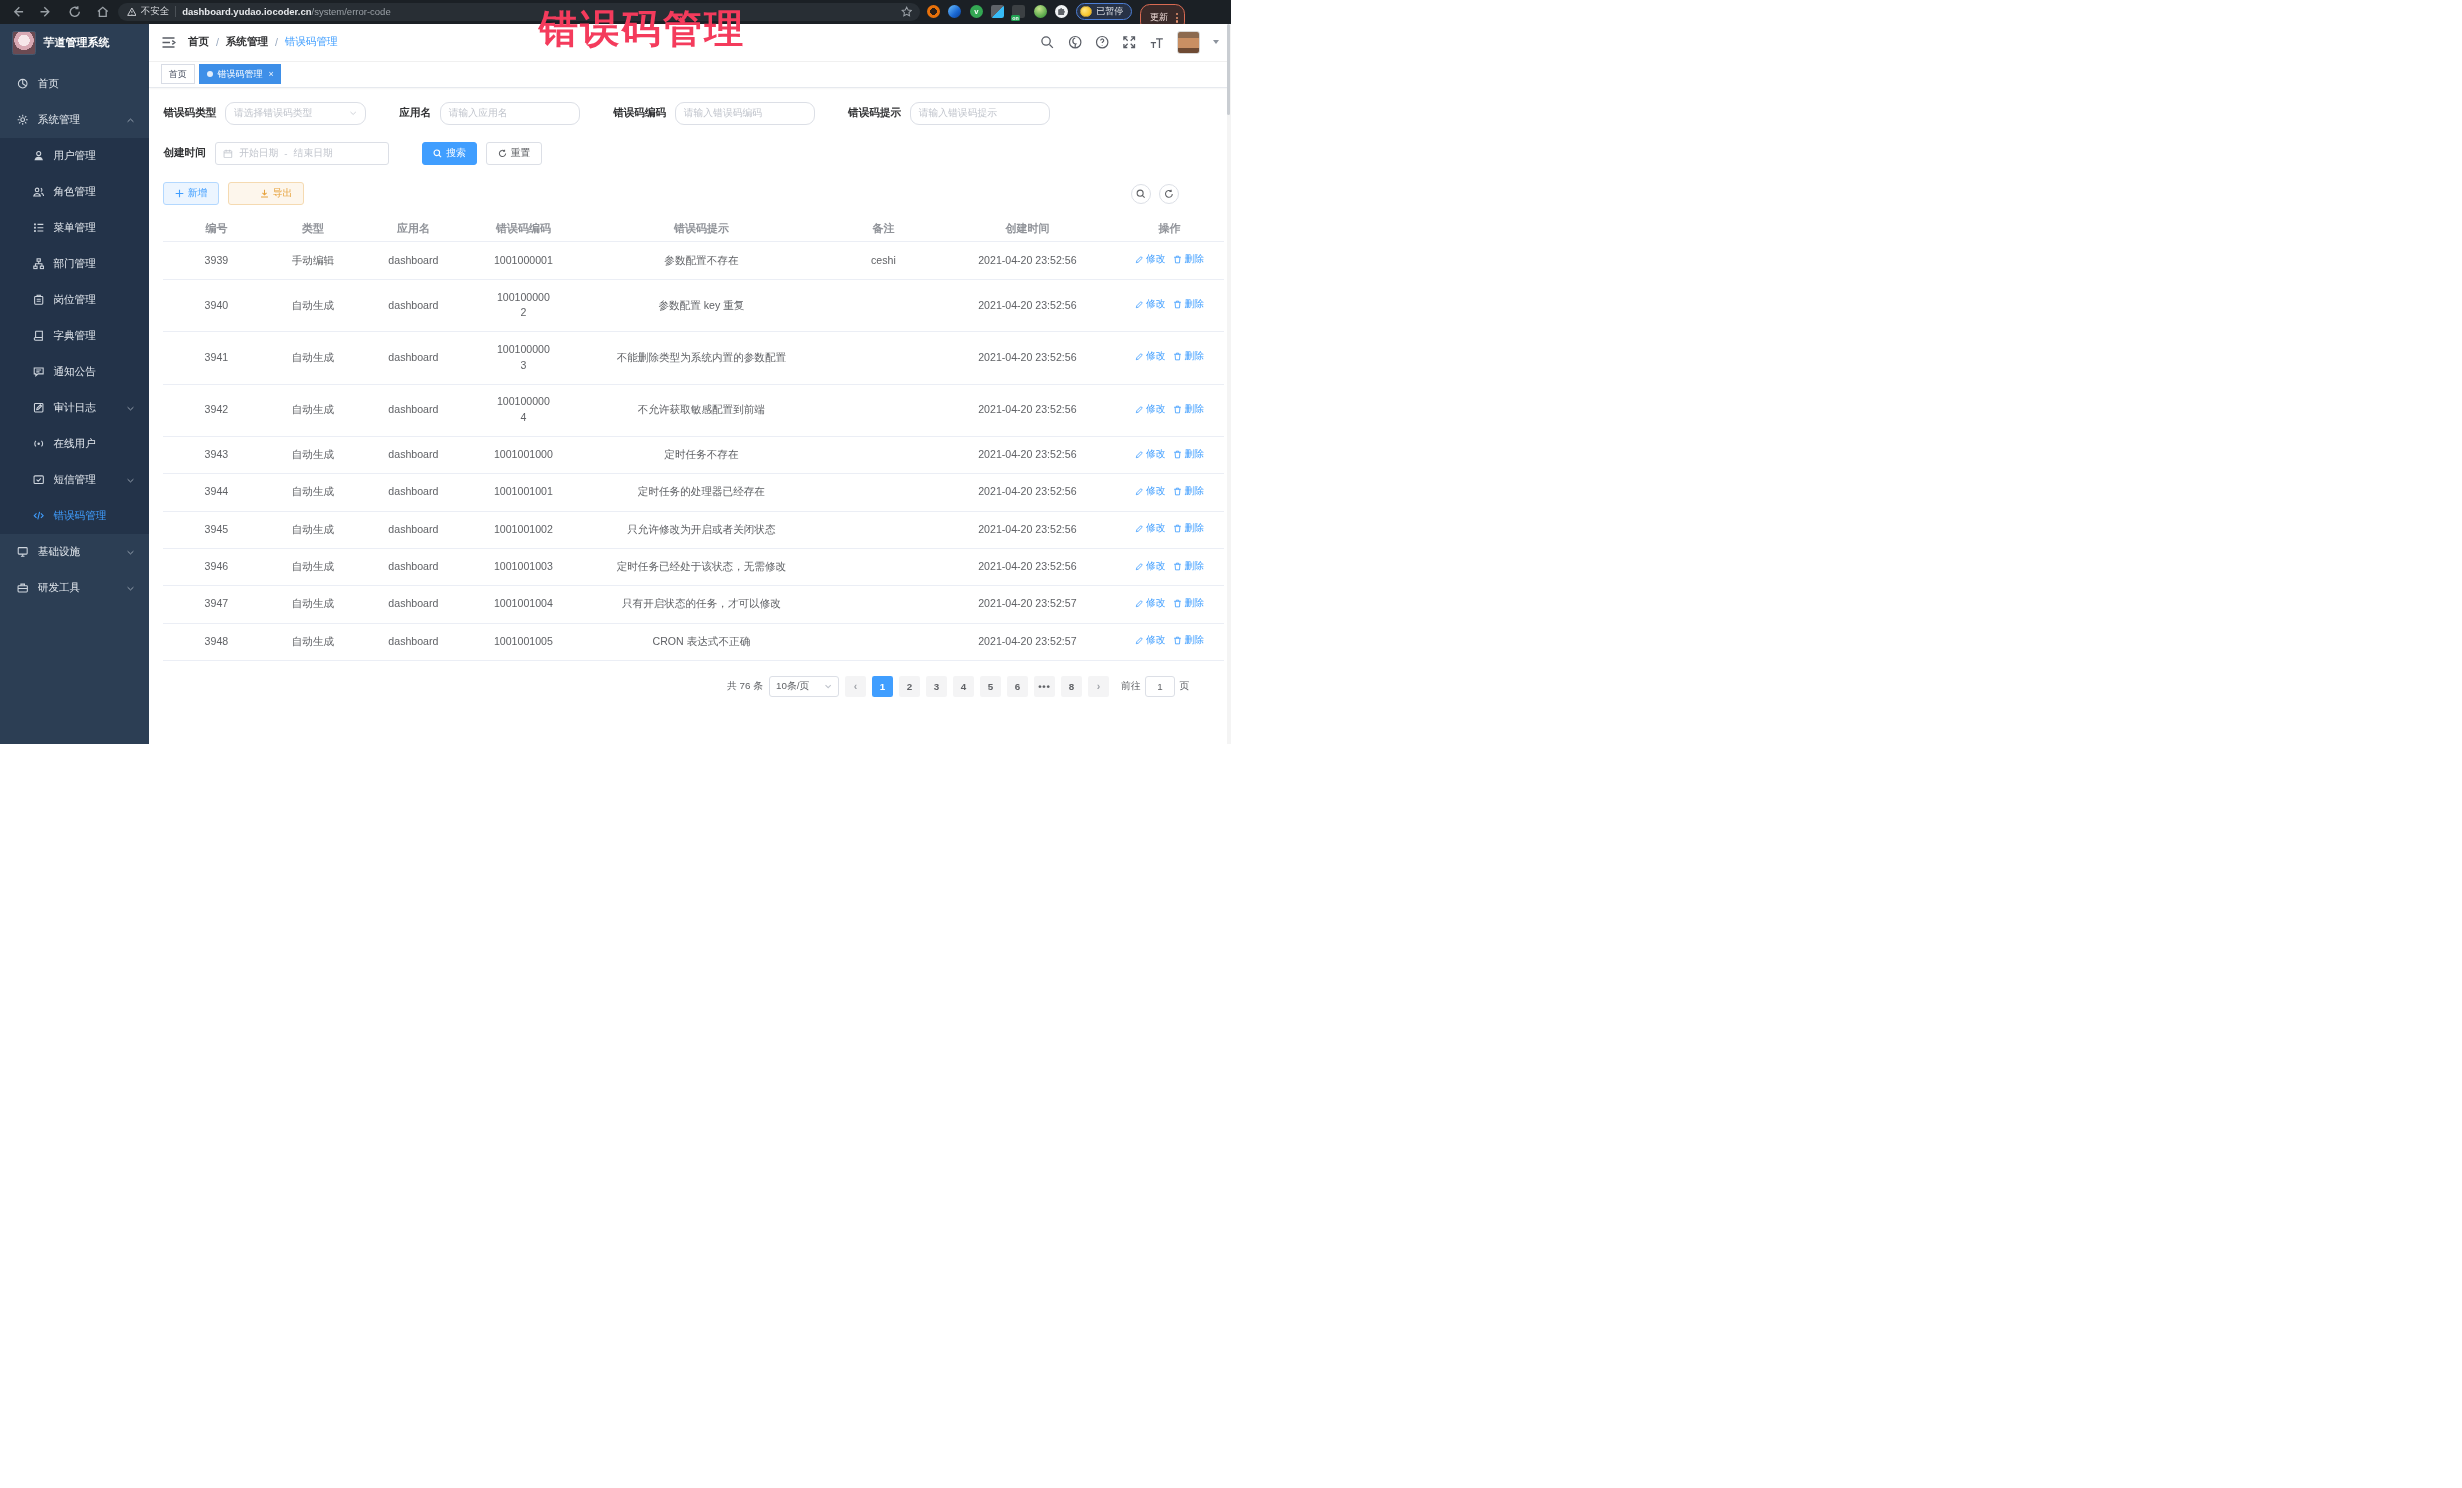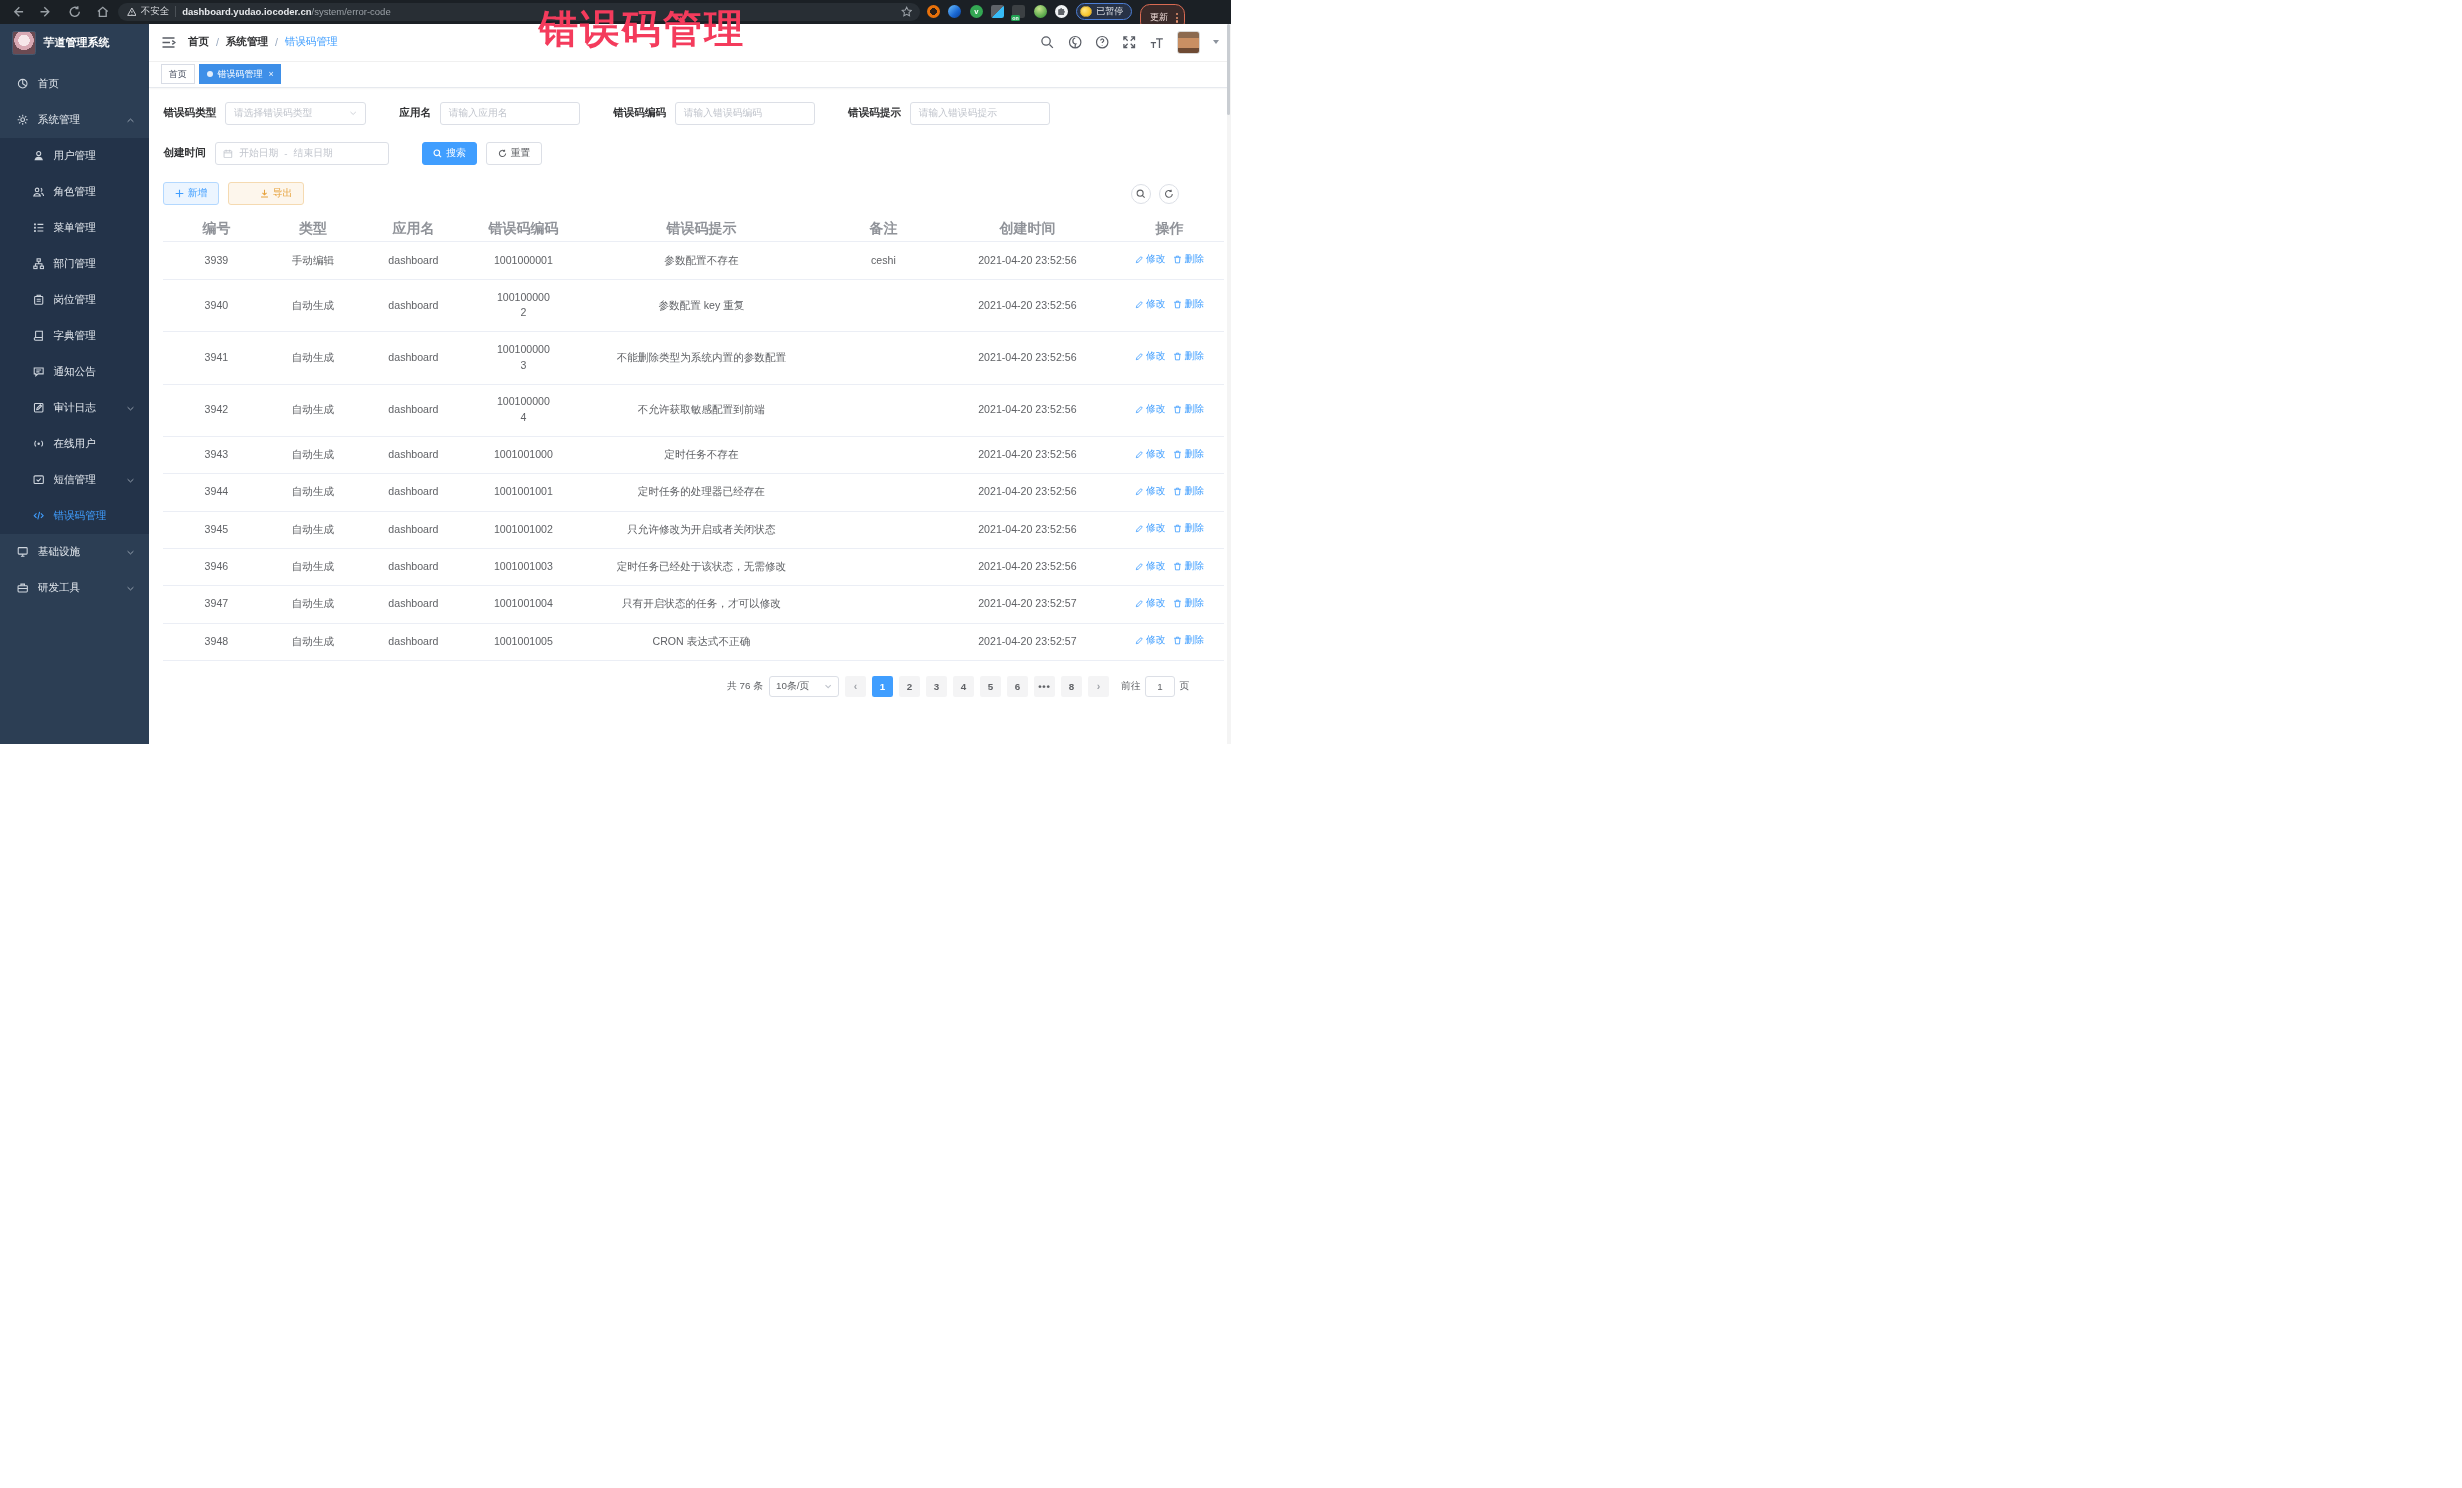--- a/index.html
+++ b/index.html
@@ -62,21 +62,21 @@
   .tag.active { background:#3e8fe8; border-color:#3e8fe8; color:#fff; }
   .tag .dot { width:6px; height:6px; border-radius:50%; background:#fff; opacity:.85; }
   .tag .x { font-size:9px; margin-left:1.5px; opacity:.9; cursor:pointer; }
 
   .content { flex:1; padding:13.6px 6.8px 0 14.4px; position:relative; }
 
   
   .f-row { display:flex; align-items:center; margin-bottom:17.4px; }
   .f-item { display:flex; align-items:center; margin-right:33px; }
   .f-label { font-weight:700; color:#303133; margin-right:9px; white-space:nowrap; }
-  .f-box { height:23px; border:0.8px solid #dcdfe6; border-radius:3px; background:#fff; display:flex; align-items:center; padding:0 7.6px; color:#c0c4cc; font-size:9.8px; cursor:text; }
+  .f-box { height:23px; border:0.8px solid #dcdfe6; border-radius:9px; background:#fff; display:flex; align-items:center; padding:0 7.6px; color:#c0c4cc; font-size:9.8px; cursor:text; }
   .f-box.sel { width:141px; justify-content:space-between; cursor:pointer; }
   .f-box.inp { width:140px; }
   .f-box .ph { color:#c0c4cc; }
   .sel-caret { width:8.3px; height:8.3px; color:#c0c4cc; }
   .date-box { width:174px; height:23px; border:0.8px solid #dcdfe6; border-radius:3px; display:flex; align-items:center; gap:6px; padding:0 7.6px; color:#c0c4cc; font-size:9.8px; cursor:pointer; }
   .date-box .dsep { color:#c0c4cc; }
   .cal-ic { width:9.8px; height:9.8px; color:#c0c4cc; }
   .btn { height:23px; border-radius:3px; display:inline-flex; align-items:center; gap:3.8px; padding:0 10.6px; font-size:9.8px; cursor:pointer; border:0.8px solid transparent; }
   .btn-primary { background:#409eff; border-color:#409eff; color:#fff; }
   .btn-default { background:#fff; border-color:#dcdfe6; color:#606266; }
@@ -86,21 +86,21 @@
   
   .toolbar { display:flex; align-items:center; margin-bottom:10.6px; }
   .btn-plain-primary { background:#ecf5ff; border-color:#b3d8ff; color:#409eff; }
   .btn-plain-warning { background:#fdf6ec; border-color:#f5dab1; color:#e6a23c;padding-left:31px; }
   .tb-right { margin-left:auto; display:flex; gap:7.6px; margin-right:45px; }
   .circ-btn { width:20.5px; height:20.5px; border-radius:50%; border:0.8px solid #dcdfe6; background:#fff; display:flex; align-items:center; justify-content:center; color:#606266; cursor:pointer; }
   .circ-btn svg { width:9.8px; height:9.8px; }
 
   
   .etable { width:1061px; border-collapse:collapse; table-layout:fixed; }
-  .etable th { height:26px; color:#909399; font-weight:700; font-size:14px; border-bottom:0.8px solid #ebeef5; text-align:center; padding:0 3px; }
+  .etable th { height:26px; color:#909399; font-weight:700; font-size:11px; border-bottom:0.8px solid #ebeef5; text-align:center; padding:0 3px; }
   .etable td { color:#606266; font-size:10.6px; border-bottom:0.8px solid #ebeef5; text-align:center; padding:9.8px 3px; line-height:1.5; }
   .cell-code { white-space:pre-line; }
   .op-link { color:#409eff; text-decoration:none; display:inline-flex; align-items:center; gap:2.3px; font-size:9.8px; cursor:pointer; }
   .op-link + .op-link { margin-left:7.6px; }
   .op-link svg { width:9px; height:9px; }
   .col-0{width:106px}.col-1{width:87px}.col-2{width:114px}.col-3{width:106px}.col-4{width:250px}.col-5{width:114px}.col-6{width:174px}.col-7{width:110px}
 
   
   .pager { display:flex; align-items:center; justify-content:flex-end; gap:6px; margin:15px 35px 0 0; color:#606266; font-size:9.8px; }
   .pg-total { margin-right:0; font-weight:400; }

